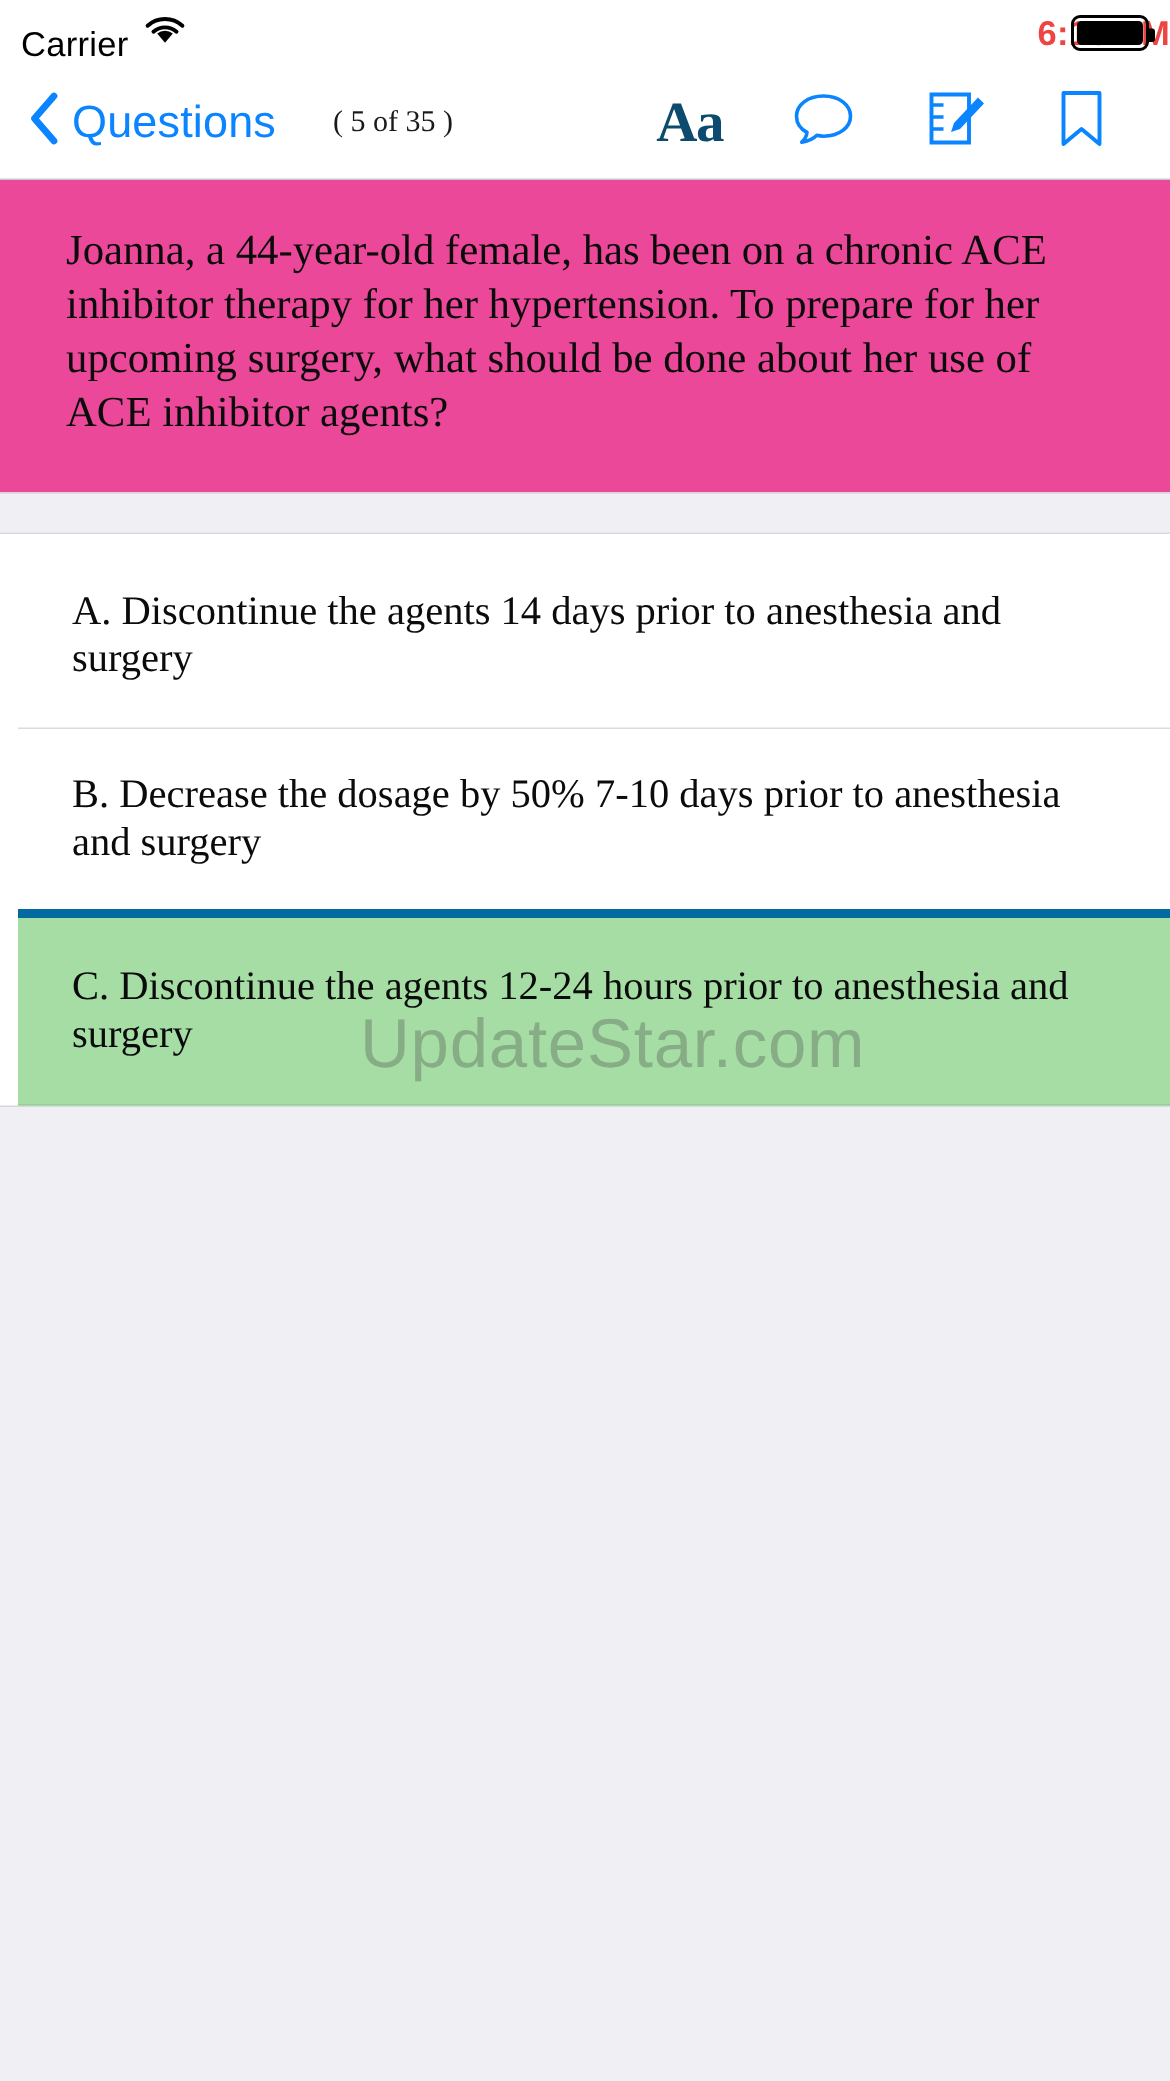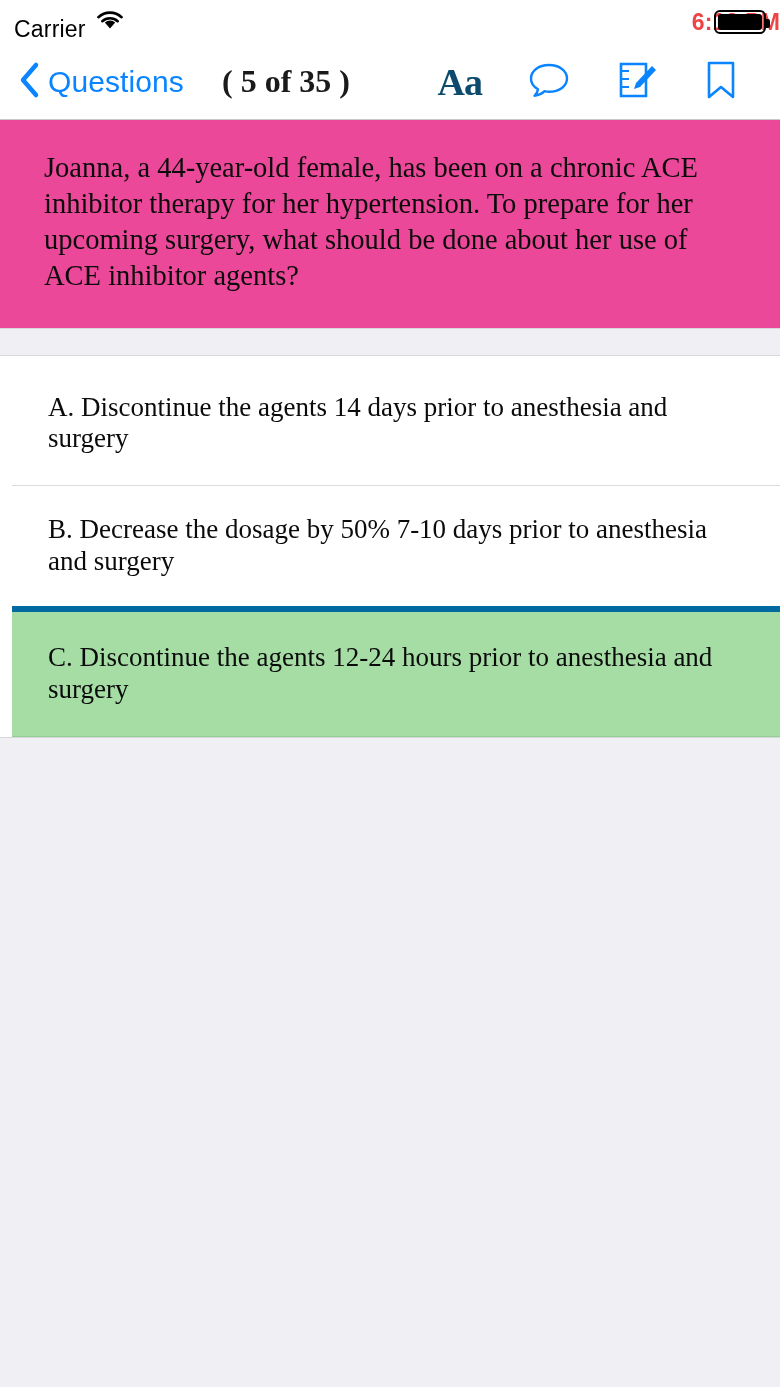--- a/index.html
+++ b/index.html
@@ -101,22 +101,22 @@
   }
   .chevron-left {
     display: block;
   }
   .back-label {
     font-size: 30px;
     color: #0a84ff;
     letter-spacing: 0.1px;
   }
   .counter {
-    font-size: 32px;
-    font-weight: bold;
+    font-size: 20px;
+    font-weight: normal;
     color: #1a1a1a;
     margin-left: 38px;
     white-space: nowrap;
     font-family: "Liberation Serif", serif;
   }
   .nav-tools {
     margin-left: auto;
     display: flex;
     align-items: center;
     gap: 46px;
@@ -276,19 +276,20 @@
 
     <div class="options">
       <div class="option first">
         <span>A. Discontinue the agents 14 days prior to anesthesia and surgery</span>
       </div>
       <div class="option">
         <span>B. Decrease the dosage by 50% 7-10 days prior to anesthesia and surgery</span>
       </div>
       <div class="option selected">
         <span>C. Discontinue the agents 12-24 hours prior to anesthesia and surgery</span>
+        <span class="watermark">UpdateStar.com</span>
       </div>
     </div>
 
     <div class="filler"></div>
   </div>
 
 </div>
 
 </body></html>

